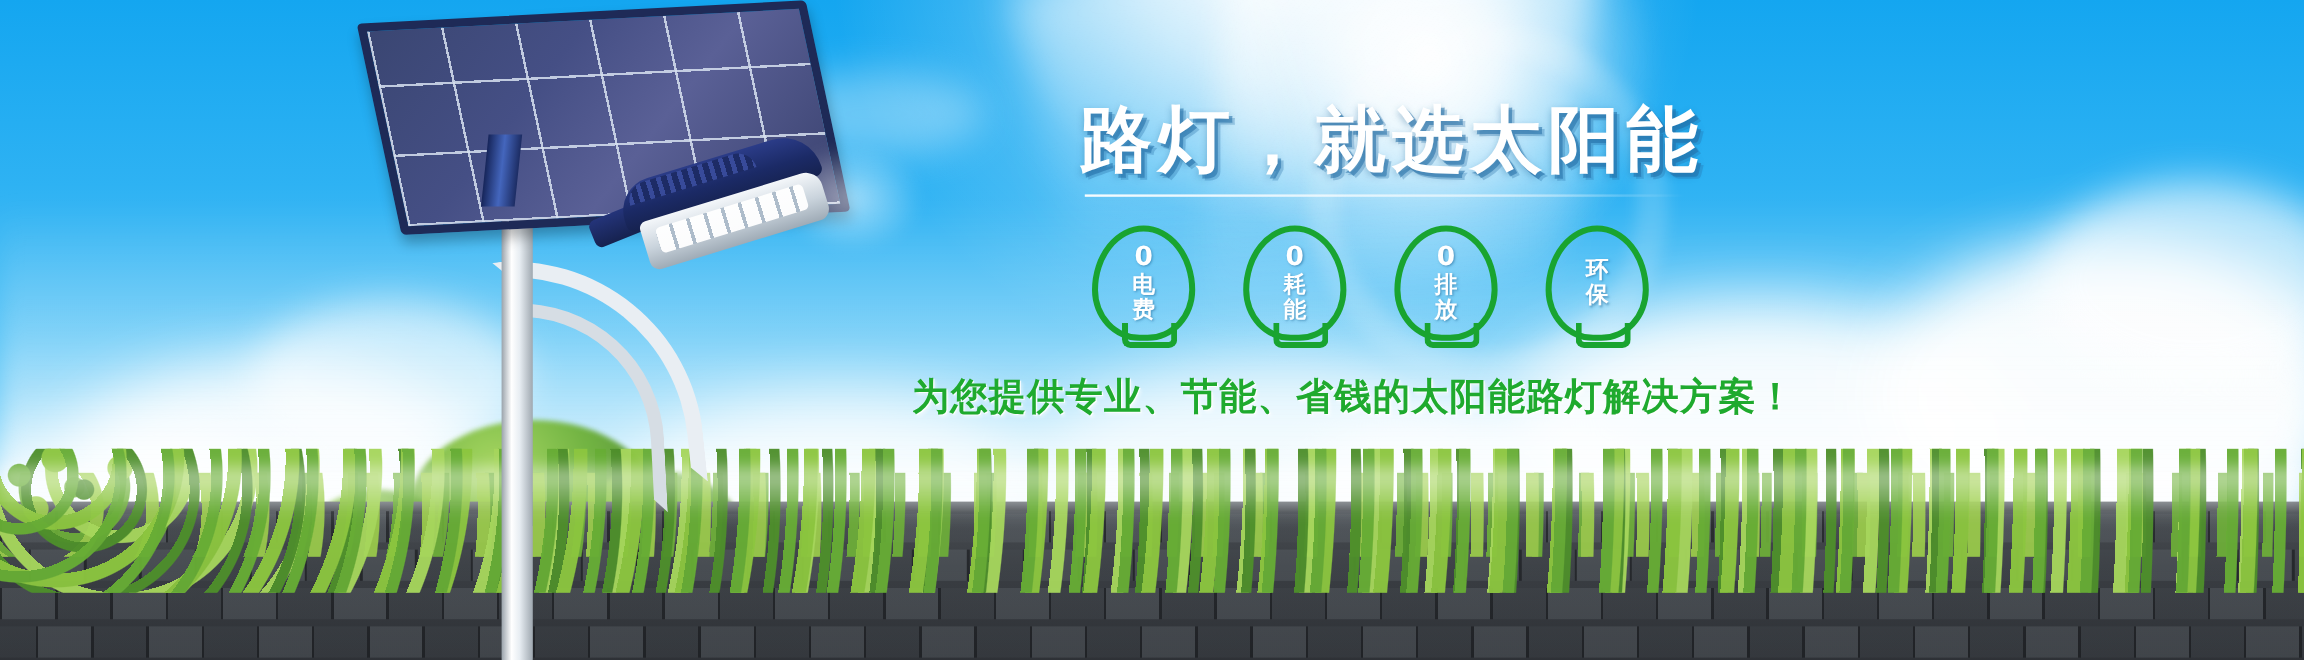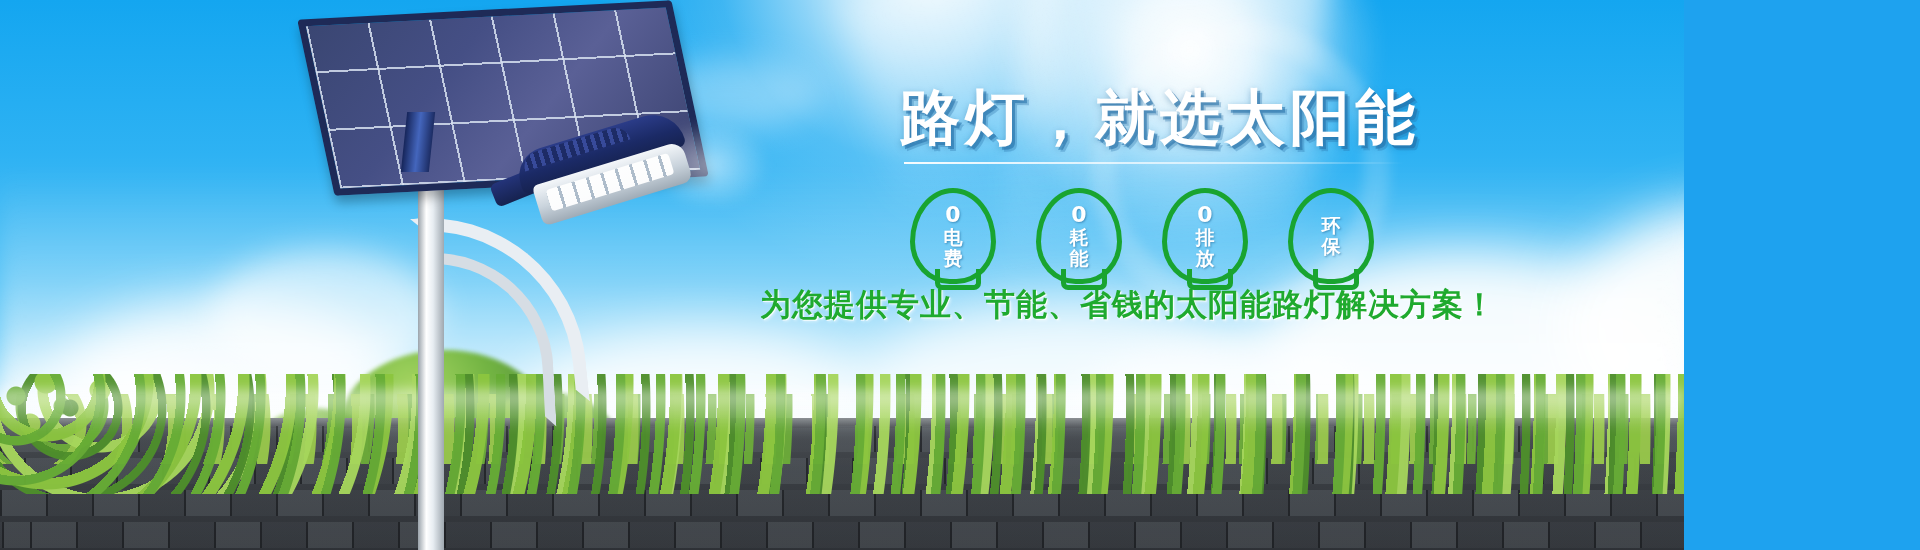--- a/index.html
+++ b/index.html
@@ -2,21 +2,21 @@
 <html><head>
 <meta charset="utf-8">
 <style>
   * { margin:0; padding:0; box-sizing:border-box; }
   html,body { width:1920px; height:550px; overflow:hidden; }
   body {
     font-family:"DejaVu Sans","Liberation Sans",sans-serif;
     background:#1ea2ef;
   }
   .banner {
-    position:relative; width:1684px; height:550px; overflow:hidden;
+    position:relative; width:1920px; height:550px; overflow:hidden;
   }
 
   
   .sky {
     position:absolute; inset:0;
     background:
       radial-gradient(circle at 55% -8%, rgba(255,255,255,.98) 0%, rgba(255,255,255,.65) 9%, rgba(255,255,255,.18) 19%, rgba(255,255,255,0) 30%),
       linear-gradient(180deg,#14a6f0 0%, #2eb2f3 28%, #56c3f6 52%, #8ed8f9 74%, #bde8fb 90%, #d6f0fd 100%);
   }
   .sun-core {
@@ -221,21 +221,21 @@
     align-items:center; justify-content:center; gap:1px;
     color:#ffffff; font-size:19px; font-weight:700; line-height:1.02;
     text-shadow:1px 1px 2px rgba(20,90,140,.5);
   }
   .badge-zero {
     font-size:22px; font-weight:700; line-height:1;
     margin-bottom:1px;
   }
 
   .tagline {
-    margin-left:-140px;
+    margin-top:26px; margin-left:-140px;
     font-size:31px; font-weight:700; color:#1faa2e; letter-spacing:1px;
     white-space:nowrap;
     text-shadow:1px 1px 0 rgba(255,255,255,.85), 2px 2px 3px rgba(255,255,255,.5);
   }
 </style>
 </head>
 <body>
 
 <div class="banner">
 

